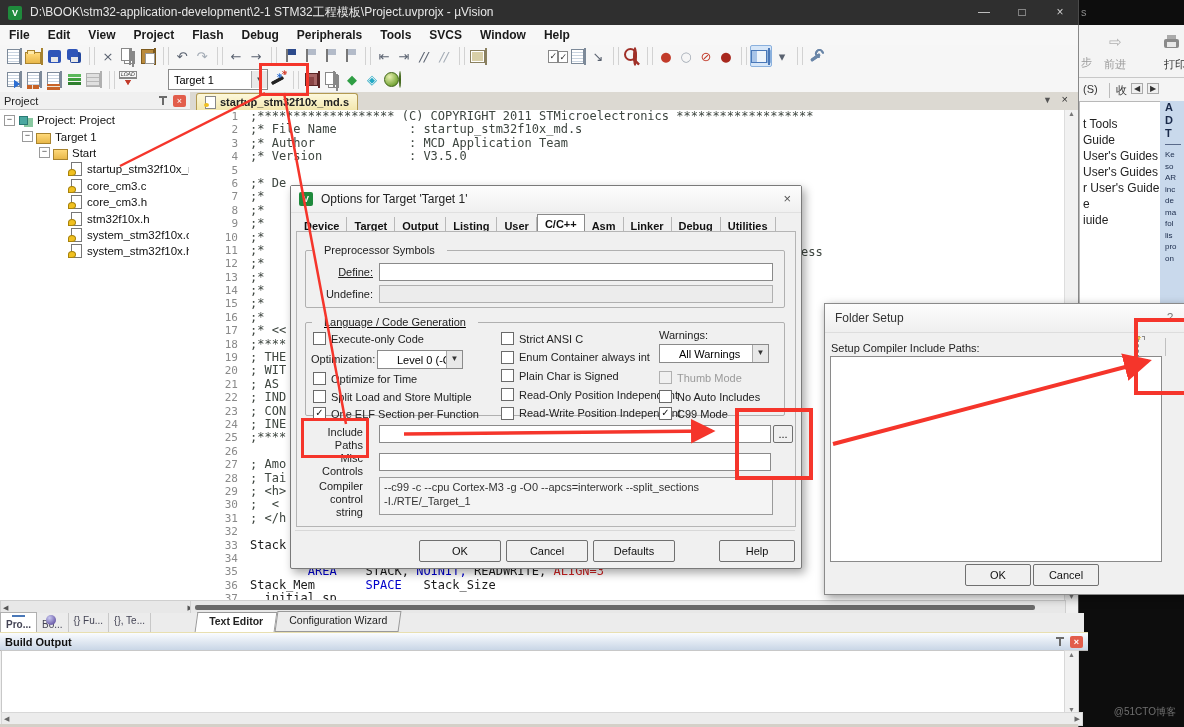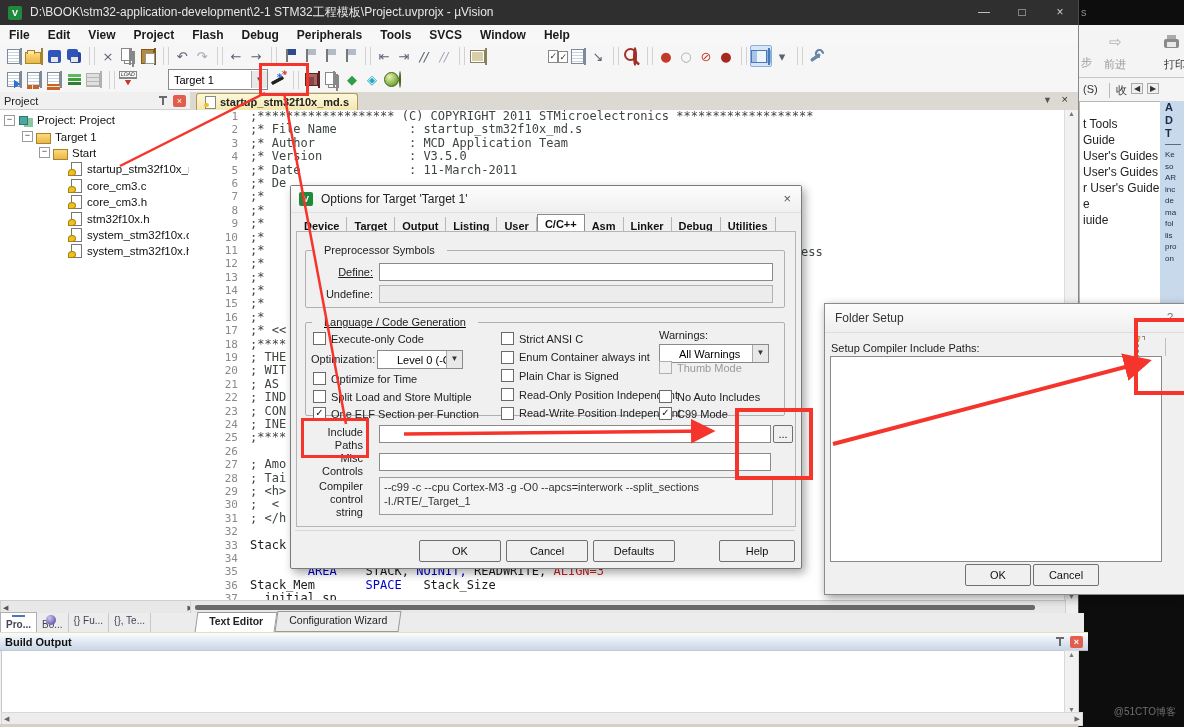--- a/index.html
+++ b/index.html
@@ -483,21 +483,20 @@
           <span class="ct">;* Author             : MCD Application Team</span>
         </div>
 
         <div class="cl">
           <span class="ln">4</span>
           <span class="ct">;* Version            : V3.5.0</span>
         </div>
 
         <div class="cl">
           <span class="ln">5</span>
-          <span class="ct">;* Date               : 11-March-2011</span>
         </div>
 
         <div class="cl">
           <span class="ln">6</span>
           <span class="ct">;* De</span>
         </div>
 
         <div class="cl">
           <span class="ln">7</span>
           <span class="ct">;*</span>
@@ -792,21 +791,21 @@
           <span class="cb"></span>
           <span>Read-Write Position Independent</span>
         </label>
       </div>
 
     <span class="lab" style="left:368px;top:143px;">Warnings:</span>
     <div class="sel" style="left:368px;top:158px;width:108px;">
         <span class="sv">All Warnings</span>
         <span class="sb">▼</span>
       </div>
-    <label class="cbrow dis" style="left:368px;top:175px;text-align:right;">
+    <label class="cbrow dis" style="left:368px;top:185px;text-align:right;">
         <span class="cb"></span>
         <span>Thumb Mode</span>
       </label>
     <label class="cbrow" style="left:368px;top:204px;">
         <span class="cb"></span>
         <span>No Auto Includes</span>
       </label>
     <label class="cbrow" style="left:368px;top:221px;">
         <span class="cb ck"></span>
         <span>C99 Mode</span>

